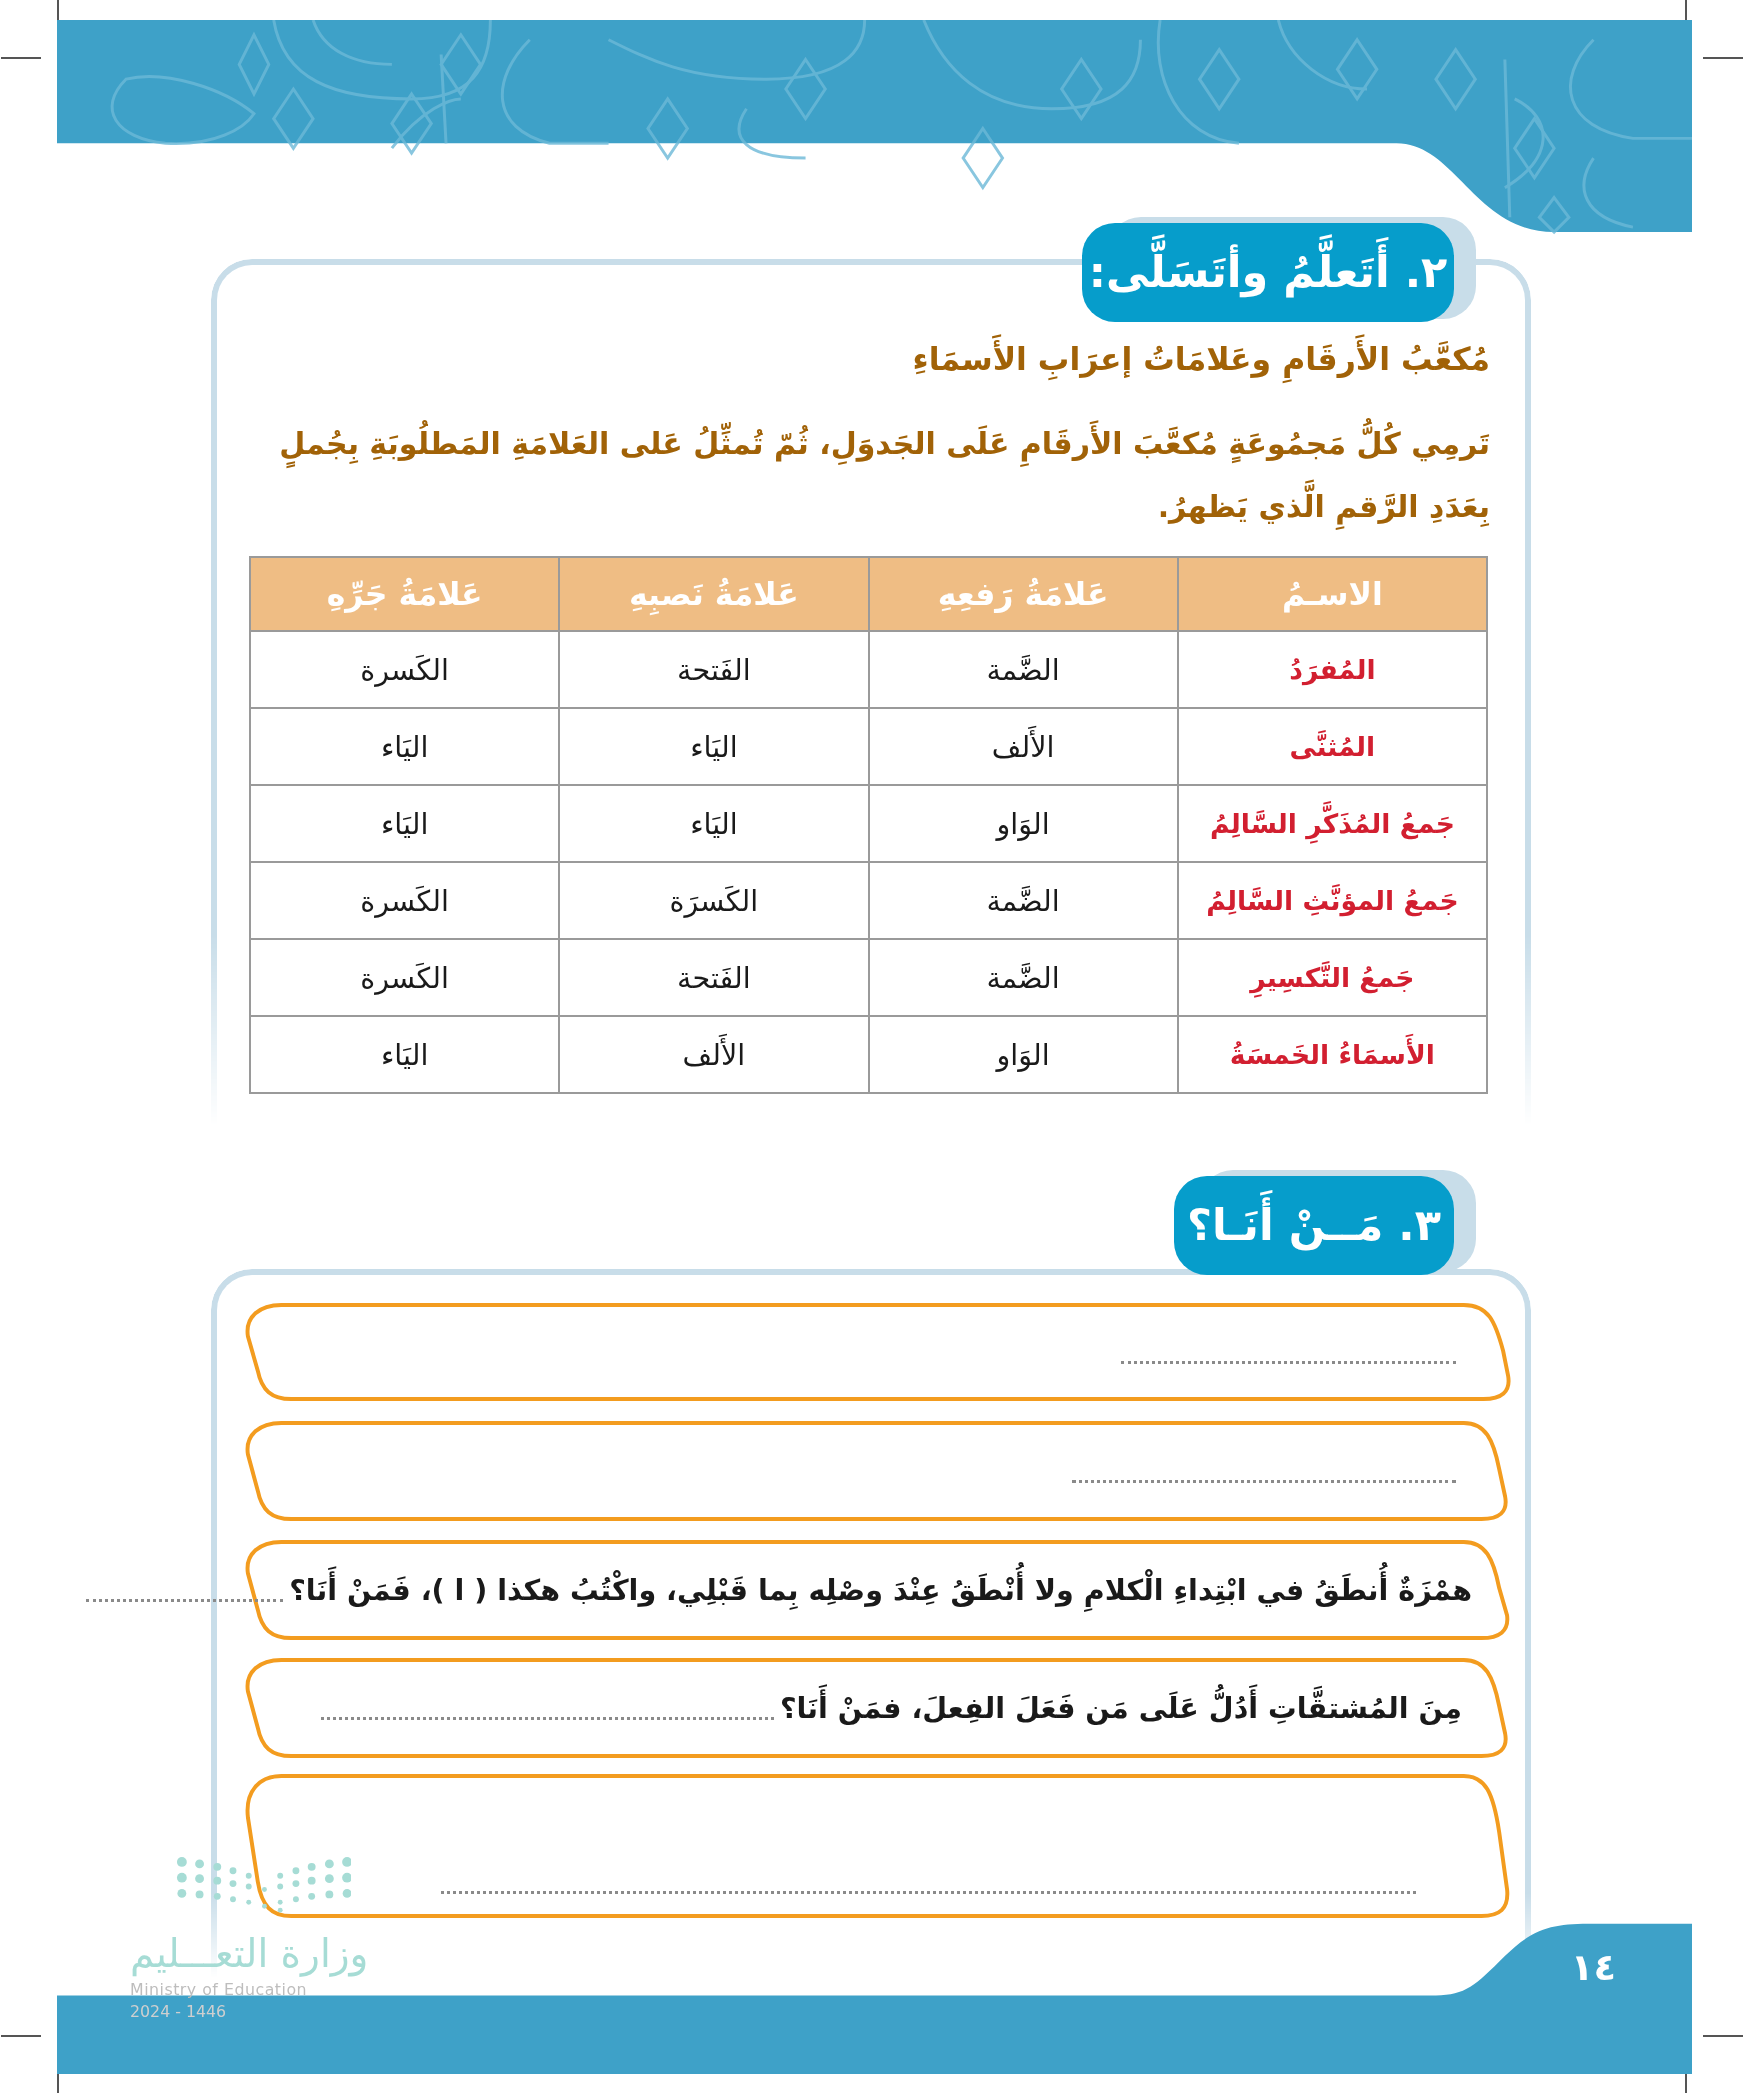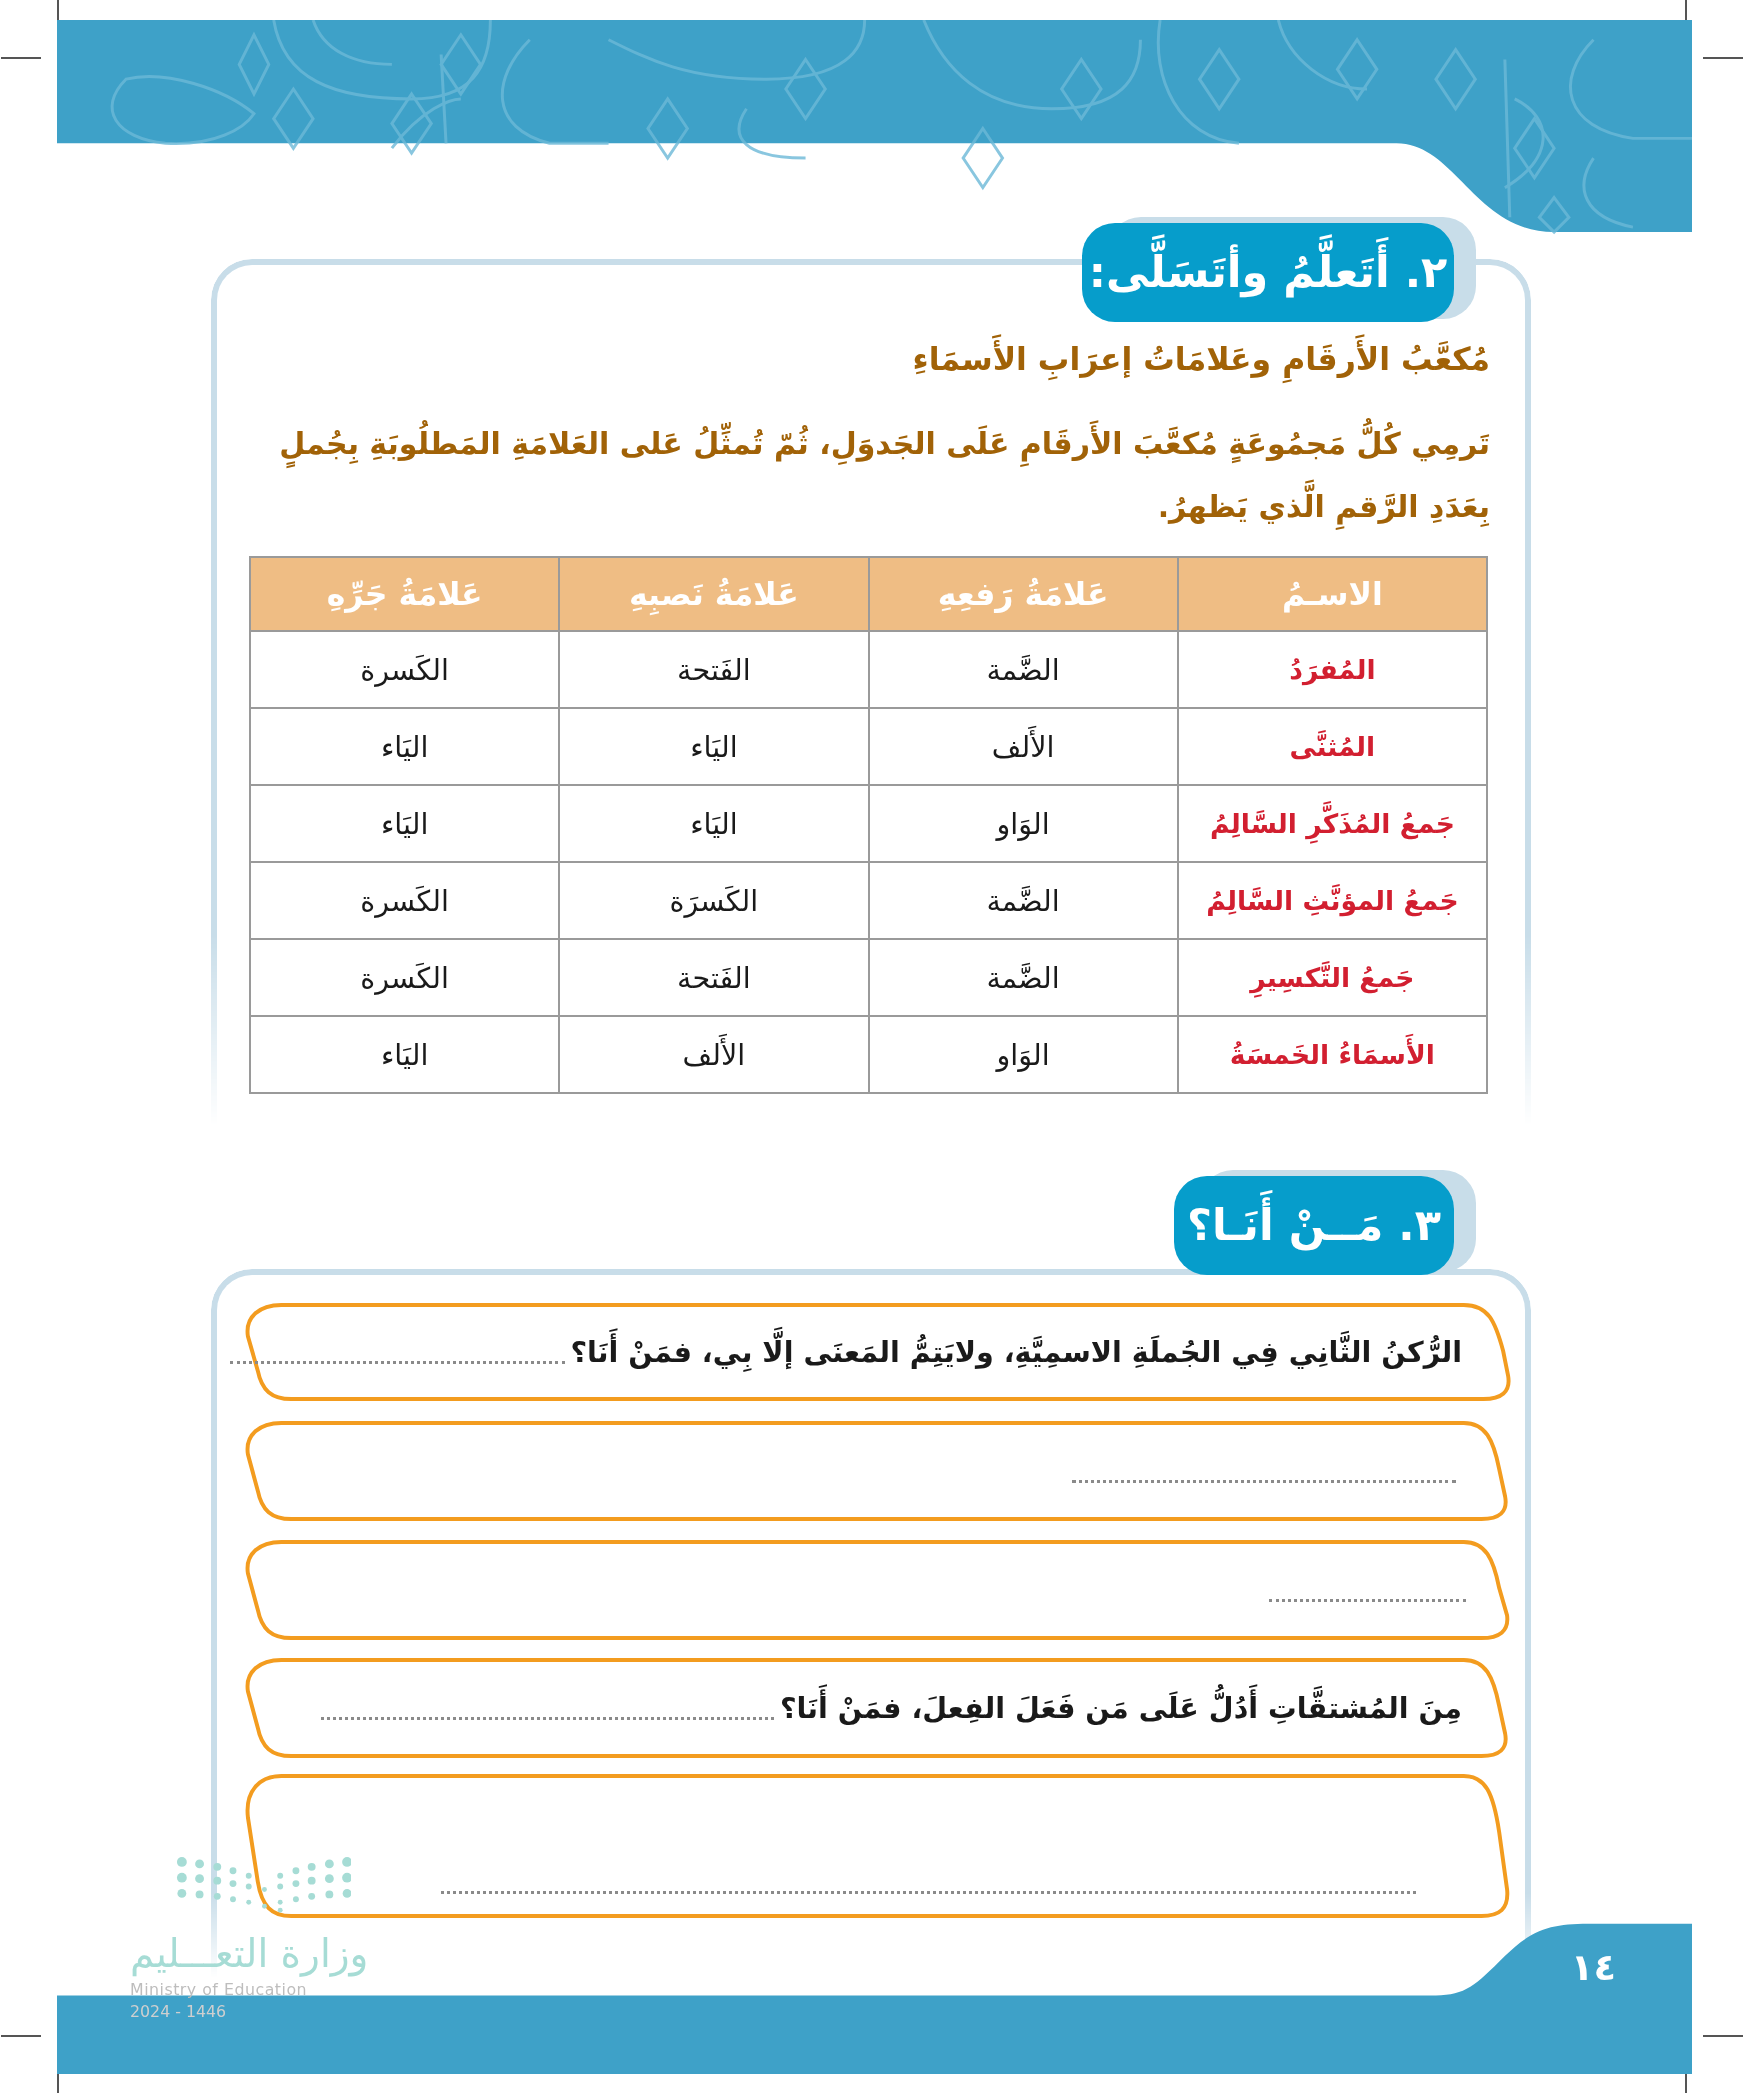--- a/index.html
+++ b/index.html
@@ -177,39 +177,39 @@
 <div class="pill-wrap s3">
   <div class="pill-shadow"></div>
   <div class="pill">٣. مَــنْ أَنَـا؟</div>
 </div>
 
 <div class="qbox q1" style="top:1302px;height:100px;">
   <svg viewBox="0 0 1290 102" preserveAspectRatio="none">
     <path d="M40,3 H1240 C1265,3 1272,20 1280,50 L1285,75 C1288,92 1278,99 1260,99 H50 C30,99 20,90 16,70 L6,35 C3,15 18,3 40,3 Z" fill="none" stroke="#f39c1f" stroke-width="4"></path>
   </svg>
   <div class="qtext">
-    <span>الرُّكنُ الثَّانِي فِي الجُملَةِ الاسمِيَّةِ، ولايَتِمُّ المَعنَى إلَّا بِي، فمَنْ أَنَا؟</span>
     <span class="dots" style="width:335px;"></span>
   </div>
 </div>
 
 <div class="qbox q2" style="top:1420px;height:102px;">
   <svg viewBox="0 0 1290 104" preserveAspectRatio="none">
     <path d="M40,3 H1240 C1262,3 1270,20 1276,50 L1282,78 C1285,94 1276,101 1258,101 H50 C30,101 20,92 16,72 L6,35 C3,15 18,3 40,3 Z" fill="none" stroke="#f39c1f" stroke-width="4"></path>
   </svg>
   <div class="qtext">
     <span class="dots" style="width:384px;"></span>
   </div>
 </div>
 
 <div class="qbox q3" style="top:1539px;height:102px;">
   <svg viewBox="0 0 1290 104" preserveAspectRatio="none">
     <path d="M40,3 H1240 C1262,3 1270,20 1276,50 L1284,78 C1286,94 1276,101 1258,101 H50 C30,101 20,92 16,72 L6,35 C3,15 18,3 40,3 Z" fill="none" stroke="#f39c1f" stroke-width="4"></path>
   </svg>
   <div class="qtext" style="right:41px;">
+    <span>همْزَةٌ أُنطَقُ في ابْتِداءِ الْكلامِ ولا أُنْطَقُ عِنْدَ وصْلِه بِما قَبْلِي، واكْتُبُ هكذا ( ا )، فَمَنْ أَنَا؟</span>
     <span class="dots" style="width:197px;"></span>
   </div>
 </div>
 
 <div class="qbox q4" style="top:1657px;height:102px;">
   <svg viewBox="0 0 1290 104" preserveAspectRatio="none">
     <path d="M40,3 H1240 C1262,3 1270,20 1276,50 L1282,78 C1285,94 1276,101 1258,101 H50 C30,101 20,92 16,72 L6,35 C3,15 18,3 40,3 Z" fill="none" stroke="#f39c1f" stroke-width="4"></path>
   </svg>
   <div class="qtext">
     <span>مِنَ المُشتقَّاتِ أَدُلُّ عَلَى مَن فَعَلَ الفِعلَ، فمَنْ أَنَا؟</span>

